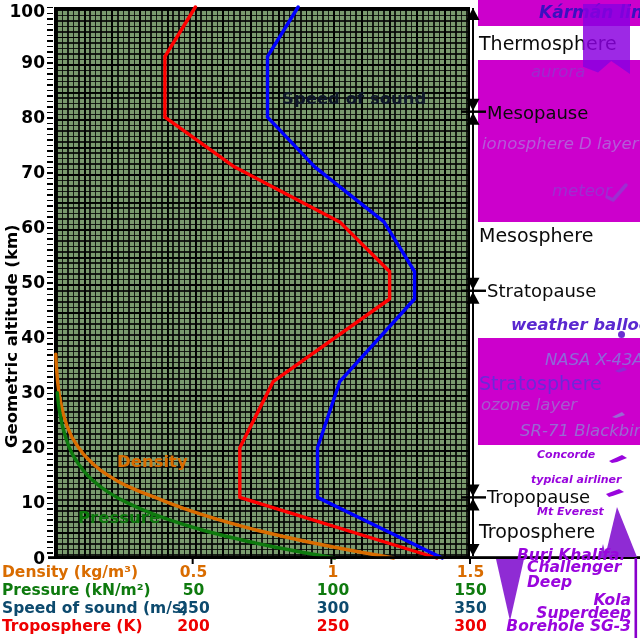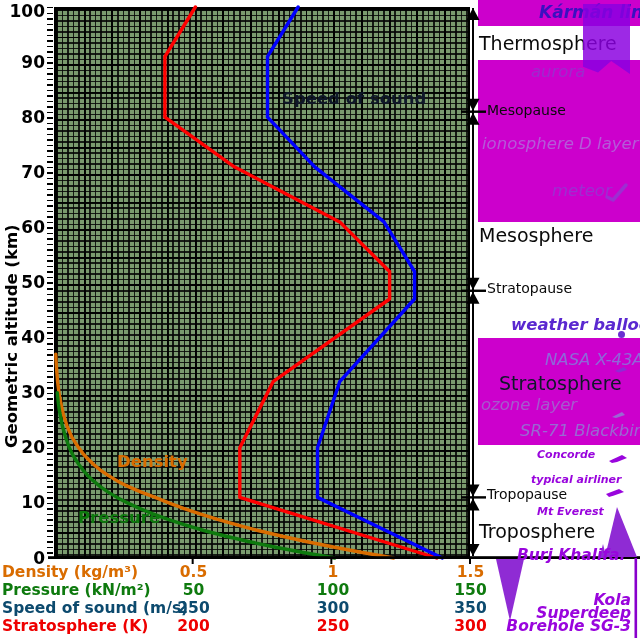--- a/index.html
+++ b/index.html
@@ -14,21 +14,21 @@
           repeating-linear-gradient(to bottom, rgba(5,5,5,.85) 0 1.5px, transparent 1.5px 5.51px);}
   .tickstrip{position:absolute;left:47px;top:7px;width:6px;height:551px;z-index:1;
         background-image:repeating-linear-gradient(to bottom, #000 0 1.5px, transparent 1.5px 5.51px);}
   .ytick{position:absolute;left:0;width:45px;text-align:right;font-weight:bold;font-size:17px;color:#000;z-index:2;}
   .axis-title{position:absolute;left:2px;top:148px;height:300px;z-index:2;color:#000;
         font-weight:bold;font-size:16.5px;writing-mode:vertical-rl;transform:rotate(180deg);}
   .band{position:absolute;left:478px;width:162px;background:#cc00cc;z-index:2;}
   .overlay{position:absolute;left:0;top:0;width:640px;height:640px;z-index:4;pointer-events:none;}
   .txt{position:absolute;z-index:5;white-space:nowrap;}
   .layer-name{font-size:19px;color:#0a0a0a;}
-  .pause-name{font-size:14px;color:#0a0a0a;}
+  .pause-name{font-size:18px;color:#0a0a0a;}
   .band-italic{font-style:italic;font-size:16.5px;}
   .purple-bi{font-style:italic;font-weight:bold;font-size:11px;color:#9905dd;}
   .small-bi{font-style:italic;font-weight:bold;font-size:15.5px;color:#9905dd;}
   .curve-label{font-weight:bold;font-size:16.5px;z-index:5;}
   .banner{position:absolute;left:583px;top:4px;width:47px;height:73px;z-index:6;
         background:rgba(138,0,224,.84);
         clip-path:polygon(0 0,100% 0,100% 96%,60% 78%,32% 94%,0 86%);}
   .xrow{position:absolute;left:0;width:640px;height:18px;font-weight:bold;font-size:15.5px;z-index:3;}
   .xrow .xlabel{position:absolute;left:2px;}
   .xval{position:absolute;transform:translateX(-50%);}
@@ -106,30 +106,34 @@
   <div class="txt layer-name" style="left:479px;top:32px;">Thermosphere</div>
   <div class="txt band-italic" style="left:531px;top:62px;color:#9e2acd;">aurora</div>
   <div class="txt pause-name" style="left:487px;top:102px;">Mesopause</div>
   <div class="txt band-italic" style="left:482px;top:134px;color:#b55ad9;">ionosphere D layer</div>
   <div class="txt band-italic" style="left:552px;top:181px;color:#9d2ed1;">meteor</div>
   <div class="txt layer-name" style="left:479px;top:224px;">Mesosphere</div>
   <div class="txt pause-name" style="left:487px;top:280px;">Stratopause</div>
   <div class="txt" style="left:511px;top:315px;font-size:16.5px;font-weight:bold;font-style:italic;color:#5a28d0;">weather balloon</div>
   <div class="balloon-dot"></div>
   <div class="txt band-italic" style="left:545px;top:350px;color:#8f68d8;">NASA X-43A</div>
-  <div class="txt layer-name" style="left:479px;top:372px;color:#0f172a;margin-left:20px;">Stratosphere</div>
+  <div class="txt layer-name" style="left:479px;top:372px;color:#6d28d9;">Stratosphere</div>
   <div class="txt band-italic" style="left:481px;top:395px;color:#a65ace;">ozone layer</div>
   <div class="txt band-italic" style="left:520px;top:421px;color:#9a68d2;">SR-71 Blackbird</div>
   <div class="txt purple-bi" style="left:537px;top:448px;">Concorde</div>
   <div class="txt purple-bi" style="left:531px;top:473px;">typical airliner</div>
   <div class="txt pause-name" style="left:487px;top:486px;">Tropopause</div>
   <div class="txt layer-name" style="left:479px;top:520px;">Troposphere</div>
   <div class="txt purple-bi" style="left:537px;top:505px;">Mt Everest</div>
   <div class="txt small-bi" style="left:517px;top:546px;">Burj Khalifa.</div>
 
+  <div class="txt small-bi" style="left:527px;top:560px;line-height:15px;">
+    <span style="display:block;">Challenger</span>
+    <span style="display:block;">Deep</span>
+  </div>
   <div class="txt small-bi" style="right:9px;top:594px;line-height:13px;text-align:right;">
     <span style="display:block;">Kola</span>
     <span style="display:block;">Superdeep</span>
     <span style="display:block;">Borehole SG-3</span>
   </div>
 
   <div class="banner"></div>
 
   <div class="xrow row-density" style="top:563px;">
     <span class="xlabel">Density (kg/m³)</span>
@@ -143,19 +147,19 @@
       <span class="xval" style="left: 333px;">100</span>
       <span class="xval" style="left: 470.5px;">150</span>
     </div>
   <div class="xrow row-speed" style="top:599px;">
     <span class="xlabel">Speed of sound (m/s)</span>
   <span class="xval" style="left: 193.5px;">250</span>
       <span class="xval" style="left: 333px;">300</span>
       <span class="xval" style="left: 470.5px;">350</span>
     </div>
   <div class="xrow row-temperature" style="top:617px;">
-    <span class="xlabel">Stratosphere (K)</span>
+    <span class="xlabel">Troposphere (K)</span>
   <span class="xval" style="left: 193.5px;">200</span>
       <span class="xval" style="left: 333px;">250</span>
       <span class="xval" style="left: 470.5px;">300</span>
     </div>
 
 </div>
 
 </body></html>

